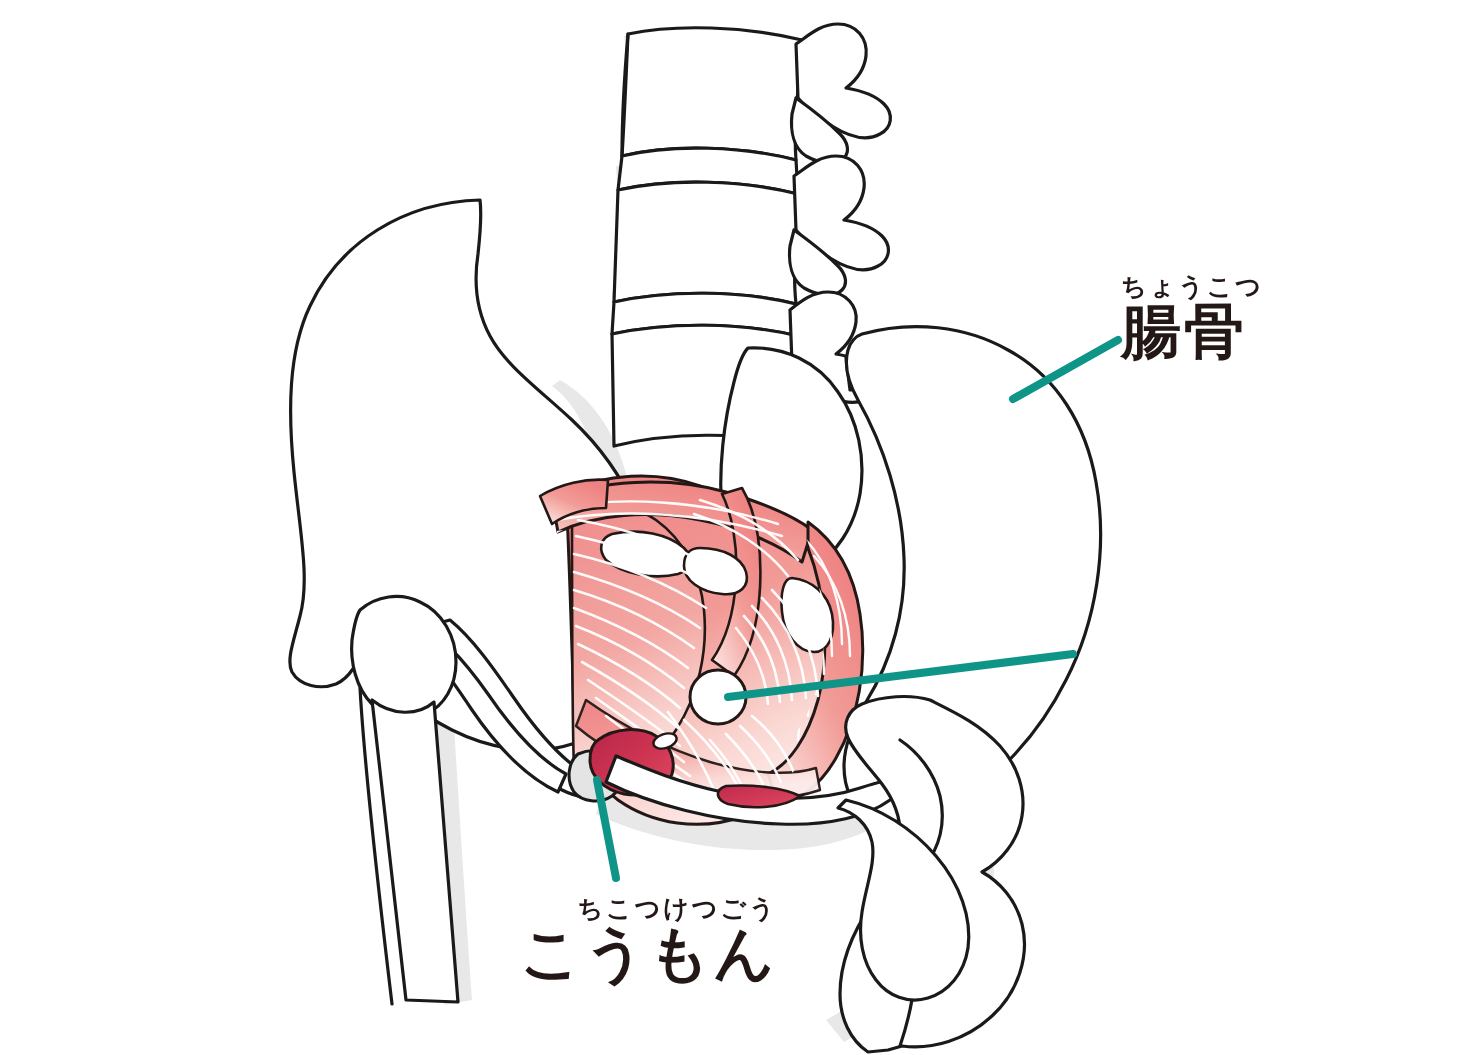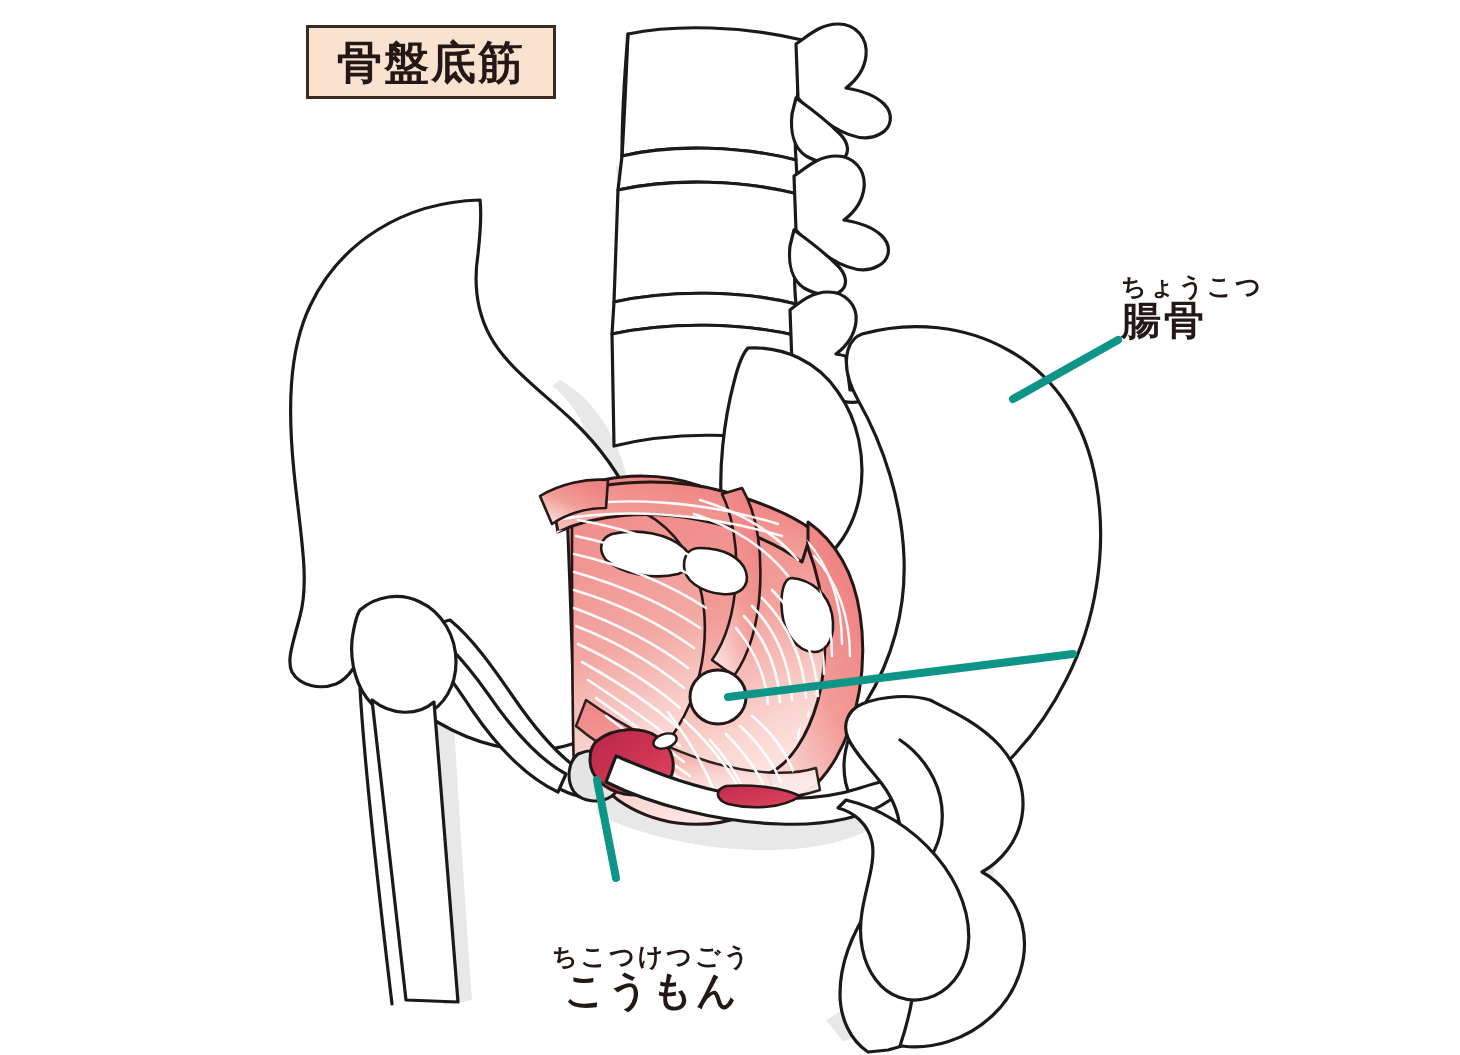--- a/index.html
+++ b/index.html
@@ -57,30 +57,30 @@
   .callout .furigana {
     font-size: 25px;
     letter-spacing: 3px;
     line-height: 1.05;
     white-space: nowrap;
     font-family: "DejaVu Sans", "Liberation Sans", sans-serif;
     font-weight: 700;
     text-align: right;
   }
   .callout .kanji {
-    font-size: 40px;
+    font-size: 60px;
     font-weight: 700;
     letter-spacing: 3px;
     line-height: 1.05;
     white-space: nowrap;
-    font-family: Liberation Serif, serif;
+    font-family: Liberation Sans, sans-serif;
   }
   .callout.ilium      { left: 1121px; top: 274px; }
   .callout.anus       { left: 1079px; top: 596px; }
-  .callout.symphysis  { left: 552px;  top: 896px; text-align: center; margin-top: 48px; }
+  .callout.symphysis  { left: 520px;  top: 896px; text-align: center; }
 </style>
 </head>
 <body>
 
 <div id="stage">
 
   <svg id="figure" viewBox="0 0 1460 1055" xmlns="http://www.w3.org/2000/svg">
     <defs>
       <linearGradient id="muscleGradA" x1="0.15" y1="0.05" x2="0.55" y2="1">
         <stop offset="0%" stop-color="#ef8787"></stop>
@@ -394,23 +394,20 @@
                C 868 824, 854 812, 838 808 Z"></path>
     </g>
 
     <g stroke="#0f9488" stroke-width="8" stroke-linecap="round" fill="none">
       <line x1="1118" y1="340" x2="1013" y2="399"></line>
       <line x1="1073" y1="654" x2="728" y2="697"></line>
       <line x1="616" y1="878" x2="597" y2="780"></line>
     </g>
   </svg>
 
-  <div class="title-plate">
-    <span class="title-text">骨盤底筋</span>
-  </div>
 
   <div class="callout ilium">
     <div class="furigana">ちょうこつ</div>
     <div class="kanji">腸骨</div>
   </div>
 
 
   <div class="callout symphysis">
     <div class="furigana">ちこつけつごう</div>
     <div class="kanji">こうもん</div>

